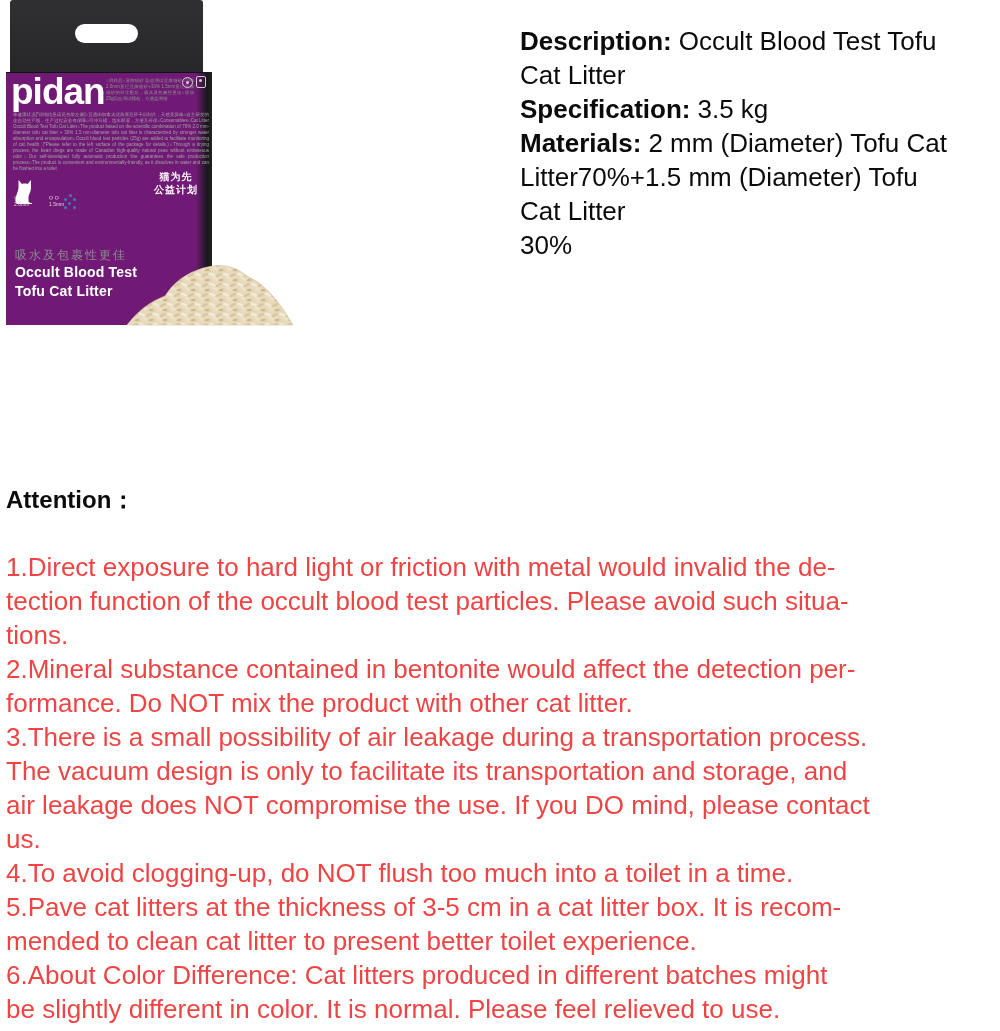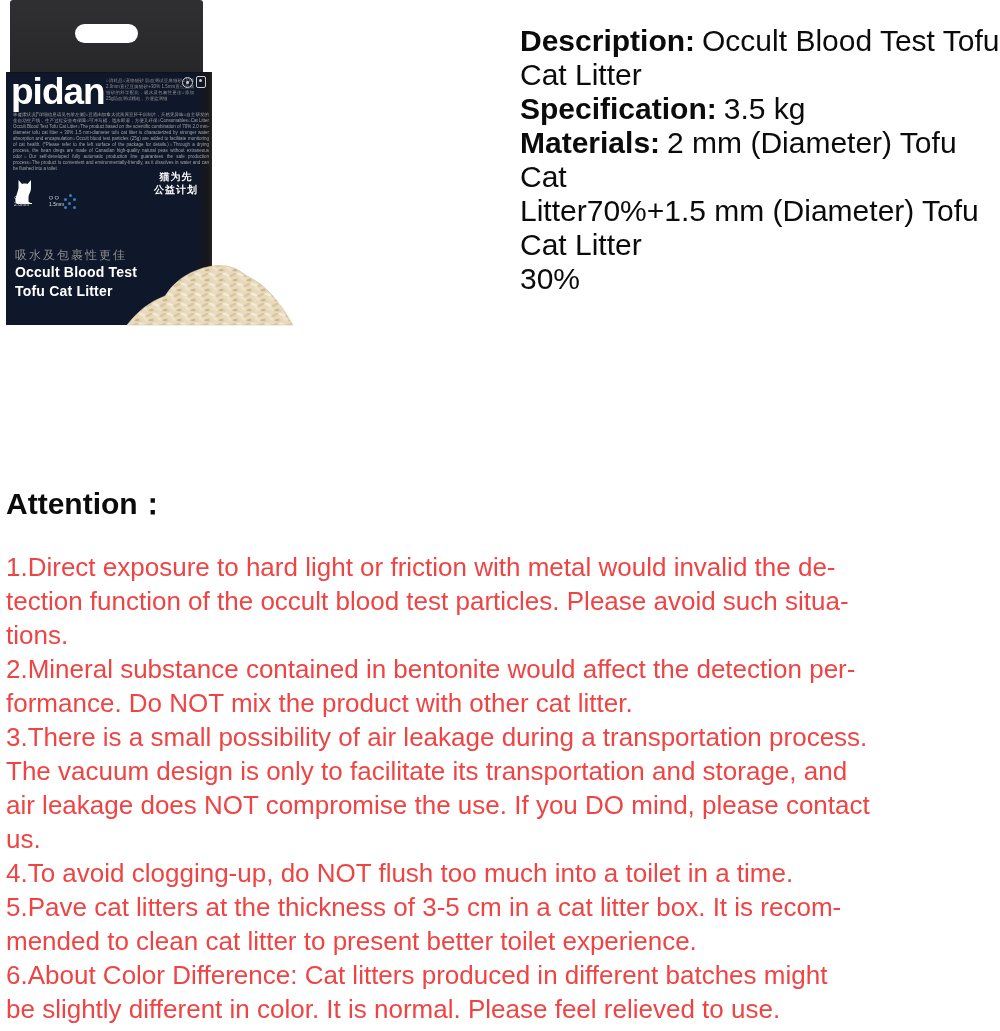--- a/index.html
+++ b/index.html
@@ -19,21 +19,21 @@
     position:absolute;left:10px;top:0;width:193px;height:73px;
     background:linear-gradient(180deg,#303032 0%,#272729 100%);
     border-radius:3px 3px 0 0;
   }
   .handle-hole{
     position:absolute;left:65px;top:24px;width:63px;height:19px;
     background:#ffffff;border-radius:10px;
   }
   .bag-body{
     position:absolute;left:6px;top:72px;width:206px;height:253px;
-    background:#0f172a;
+    background:#701a75;
     box-shadow:inset 0 1px 0 #121214;
   }
   .bag-gusset{
     position:absolute;right:0;top:0;width:16px;height:100%;
     background:linear-gradient(90deg,rgba(0,0,0,0) 0%,#17171a 70%,#232326 100%);
   }
   .brand{
     position:absolute;left:5px;top:0px;
     color:#ffffff;font-size:37px;font-weight:bold;letter-spacing:-1px;
     line-height:40px;
@@ -63,28 +63,28 @@
   .particles{position:absolute;left:58px;top:122px;width:14px;height:16px;}
   .particles i{position:absolute;width:3px;height:3px;border-radius:50%;background:#3d7cc0;}
   .titles{position:absolute;left:9px;top:175px;}
   .title-cn{color:#8d8d8d;font-size:12px;letter-spacing:2px;line-height:16px;}
   .title-en{color:#ffffff;font-size:14px;font-weight:bold;line-height:19px;letter-spacing:0.2px;}
   .pile{position:absolute;left:125px;top:252px;}
 
   
   #desc{
     position:absolute;left:520px;top:24px;
-    font-size:30px;line-height:34px;color:#0b0b0b;
+    font-size:26px;line-height:34px;color:#0b0b0b;
   }
   #desc b{font-weight:bold;padding-right:7px;}
 
   
   #attn-heading{
     position:absolute;left:6px;top:484px;
-    font-size:30px;font-weight:bold;color:#0b0b0b;
+    font-size:24px;font-weight:bold;color:#0b0b0b;
   }
   #attn-items{
     position:absolute;left:6px;top:550px;
     font-size:26px;line-height:34px;color:#ef4444;
   }
 </style>
 </head>
 <body>
 
 <div id="photo">

